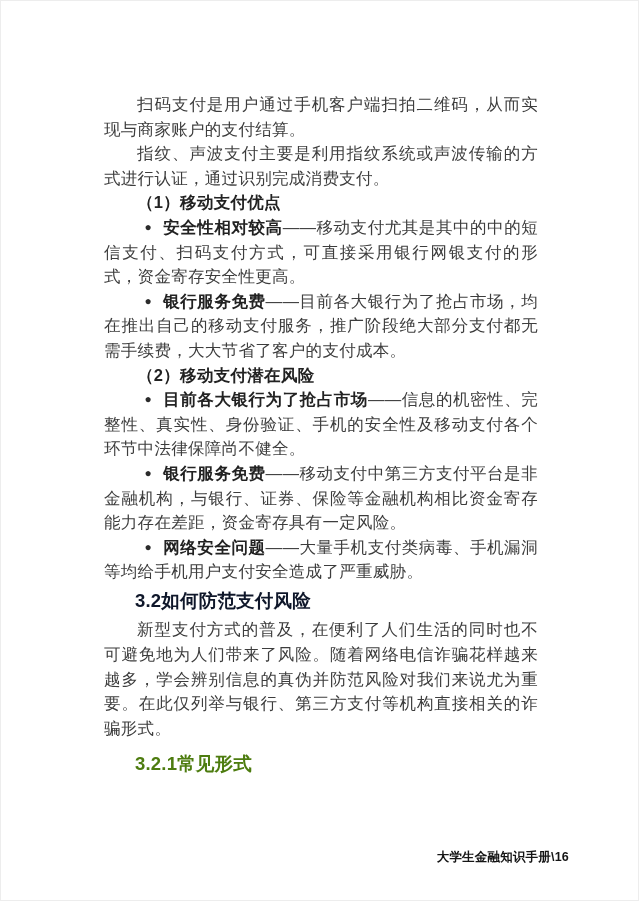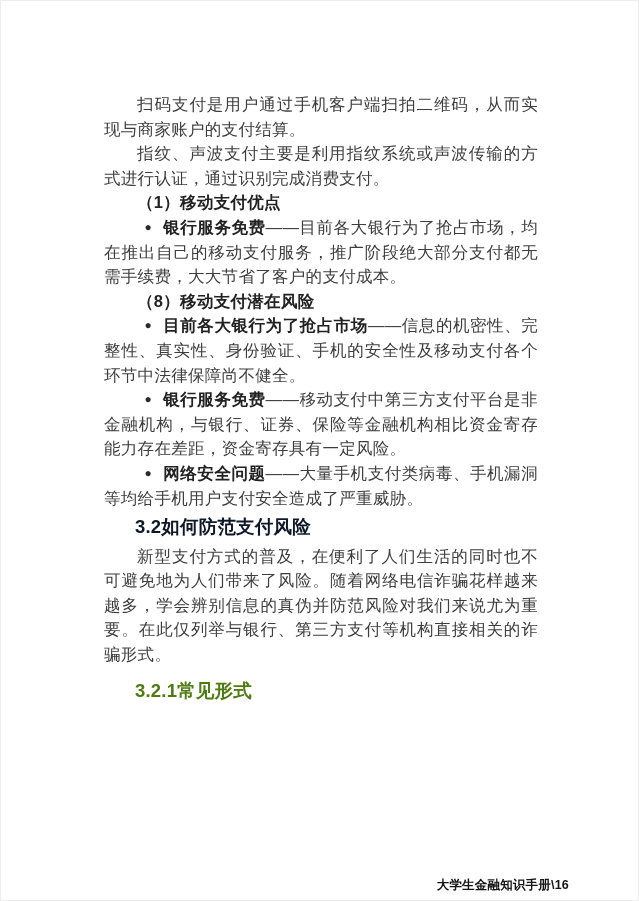--- a/index.html
+++ b/index.html
@@ -50,21 +50,21 @@
     font-size: 18.5px;
     font-weight: bold;
     margin: 5px 0 4px 0;
     padding-left: 31px;
     letter-spacing: 0.2px;
   }
   .section-teal { color: #0f172a; }
   .section-blue { color: #4d7c0f; margin-top: 12px; }
   .footer {
     position: absolute;
-    top: 876px;
+    top: 848px;
     right: 69px;
     font-size: 12.5px;
     font-weight: bold;
     color: #151515;
     letter-spacing: 0.2px;
   }
 </style>
 </head>
 <body>
 
@@ -72,24 +72,25 @@
 
   <div class="content">
 
 
     <p class="para-indent">扫码支付是用户通过手机客户端扫拍二维码，从而实现与商家账户的支付结算。</p>
 
     <p class="para-indent">指纹、声波支付主要是利用指纹系统或声波传输的方式进行认证，通过识别完成消费支付。</p>
 
     <p class="subheading">（1）移动支付优点</p>
 
+    <p class="bullet"><span class="dot">●</span><span class="term">安全性相对较高</span><span>——移动支付尤其是其中的中的短信支付、扫码支付方式，可直接采用银行网银支付的形式，资金寄存安全性更高。</span></p>
 
     <p class="bullet"><span class="dot">●</span><span class="term">银行服务免费</span><span>——目前各大银行为了抢占市场，均在推出自己的移动支付服务，推广阶段绝大部分支付都无需手续费，大大节省了客户的支付成本。</span></p>
 
-    <p class="subheading">（8）移动支付潜在风险</p>
+    <p class="subheading">（2）移动支付潜在风险</p>
 
     <p class="bullet"><span class="dot">●</span><span class="term">目前各大银行为了抢占市场</span><span>——信息的机密性、完整性、真实性、身份验证、手机的安全性及移动支付各个环节中法律保障尚不健全。</span></p>
 
     <p class="bullet"><span class="dot">●</span><span class="term">银行服务免费</span><span>——移动支付中第三方支付平台是非金融机构，与银行、证券、保险等金融机构相比资金寄存能力存在差距，资金寄存具有一定风险。</span></p>
 
     <p class="bullet"><span class="dot">●</span><span class="term">网络安全问题</span><span>——大量手机支付类病毒、手机漏洞等均给手机用户支付安全造成了严重威胁。</span></p>
 
     <h2 class="section-heading section-teal">3.2如何防范支付风险</h2>
 
     <p class="para-indent">新型支付方式的普及，在便利了人们生活的同时也不可避免地为人们带来了风险。随着网络电信诈骗花样越来越多，学会辨别信息的真伪并防范风险对我们来说尤为重要。在此仅列举与银行、第三方支付等机构直接相关的诈骗形式。</p>

